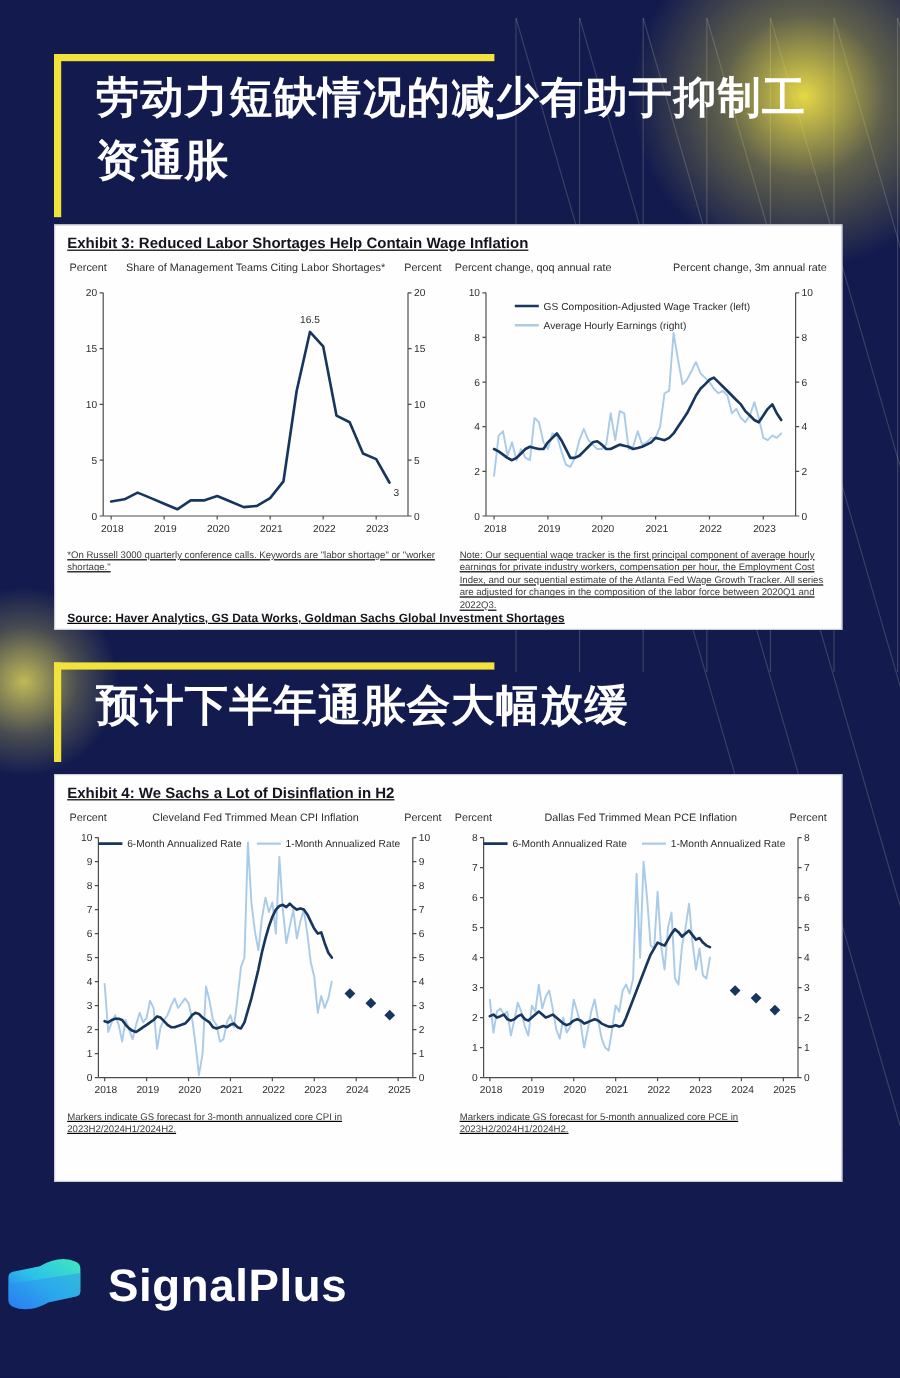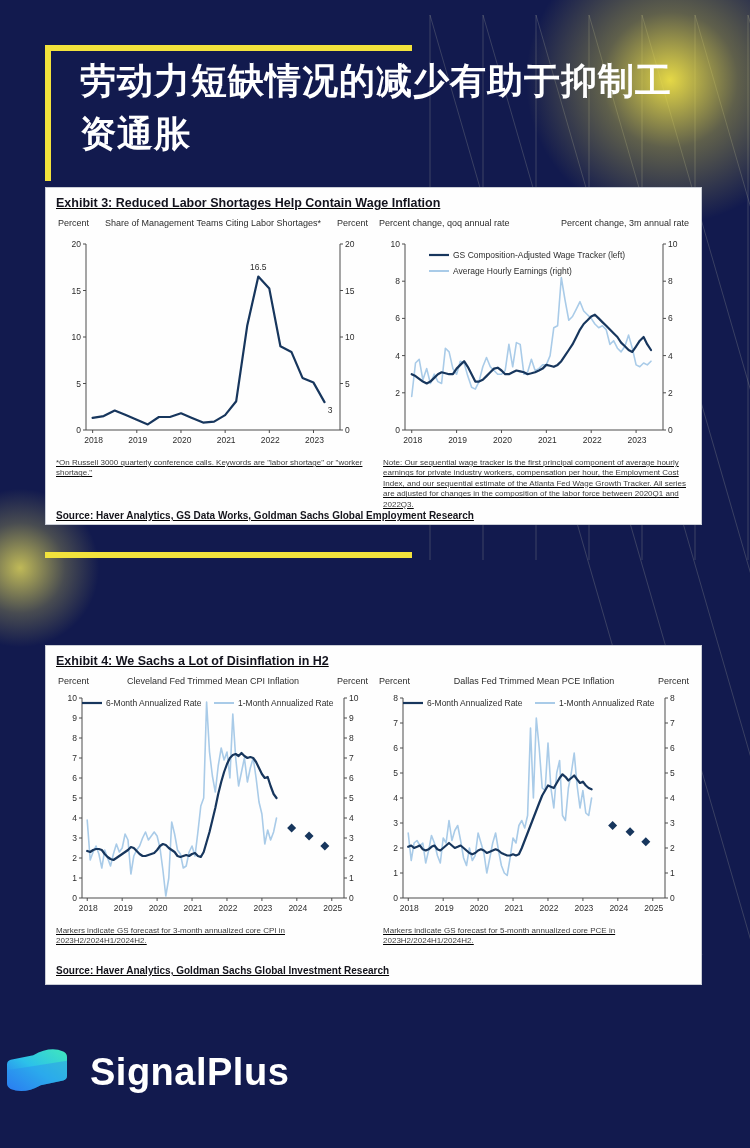--- a/index.html
+++ b/index.html
@@ -161,25 +161,26 @@
         <line x1="52" y1="41" x2="72" y2="41" stroke="#17365d" stroke-width="2.2"></line>
         <text x="76" y="44" text-anchor="start" font-size="8.5" fill="#2d2d2d">GS Composition-Adjusted Wage Tracker (left)</text>
         <line x1="52" y1="57" x2="72" y2="57" stroke="#a9cbe8" stroke-width="2"></line>
         <text x="76" y="60" text-anchor="start" font-size="8.5" fill="#2d2d2d">Average Hourly Earnings (right)</text>
       </svg>
   </div>
   <div class="notes">
     <div class="note">*On Russell 3000 quarterly conference calls. Keywords are "labor shortage" or "worker shortage."</div>
     <div class="note">Note: Our sequential wage tracker is the first principal component of average hourly earnings for private industry workers, compensation per hour, the Employment Cost Index, and our sequential estimate of the Atlanta Fed Wage Growth Tracker. All series are adjusted for changes in the composition of the labor force between 2020Q1 and 2022Q3.</div>
   </div>
-  <div class="source">Source: Haver Analytics, GS Data Works, Goldman Sachs Global Employment Research</div>
+  <div class="source">Source: Haver Analytics, GS Data Works, Goldman Sachs Global Investment Shortages</div>
 </section>
 
 <section class="heading h2block">
   <div class="ybar-top"></div>
+  <h1>预计下半年通胀会大幅放缓</h1>
 </section>
 
 <section class="card card2">
   <div class="extitle">Exhibit 4: We Sachs a Lot of Disinflation in H2</div>
   <div class="charts">
     <svg viewBox="0 0 314 252" width="314" height="252">
         <line x1="26" y1="26" x2="26" y2="226" stroke="#4d4d4d" stroke-width="1"></line>
         <line x1="288" y1="26" x2="288" y2="226" stroke="#4d4d4d" stroke-width="1"></line>
         <line x1="26" y1="226" x2="288" y2="226" stroke="#4d4d4d" stroke-width="1"></line>
         <line x1="23" y1="226" x2="26" y2="226" stroke="#4d4d4d" stroke-width="1"></line>
@@ -322,21 +323,20 @@
         <line x1="26" y1="31" x2="46" y2="31" stroke="#17365d" stroke-width="2.2"></line>
         <text x="50" y="34" text-anchor="start" font-size="8.5" fill="#2d2d2d">6-Month Annualized Rate</text>
         <line x1="158" y1="31" x2="178" y2="31" stroke="#a9cbe8" stroke-width="2"></line>
         <text x="182" y="34" text-anchor="start" font-size="8.5" fill="#2d2d2d">1-Month Annualized Rate</text>
       </svg>
   </div>
   <div class="notes">
     <div class="note">Markers indicate GS forecast for 3-month annualized core CPI in 2023H2/2024H1/2024H2.</div>
     <div class="note">Markers indicate GS forecast for 5-month annualized core PCE  in 2023H2/2024H1/2024H2.</div>
   </div>
-  <div class="source">Source: Haver Analytics, Goldman Sachs Global Investment Research</div>
 </section>
 
 <footer class="brand">
   <svg width="74" height="60" viewBox="0 0 76 64">
     <defs>
       <linearGradient id="lg1" x1="0" y1="1" x2="1" y2="0">
         <stop offset="0" stop-color="#2b6df2"></stop>
         <stop offset="0.5" stop-color="#2cc1ea"></stop>
         <stop offset="1" stop-color="#40e8bc"></stop>
       </linearGradient>

